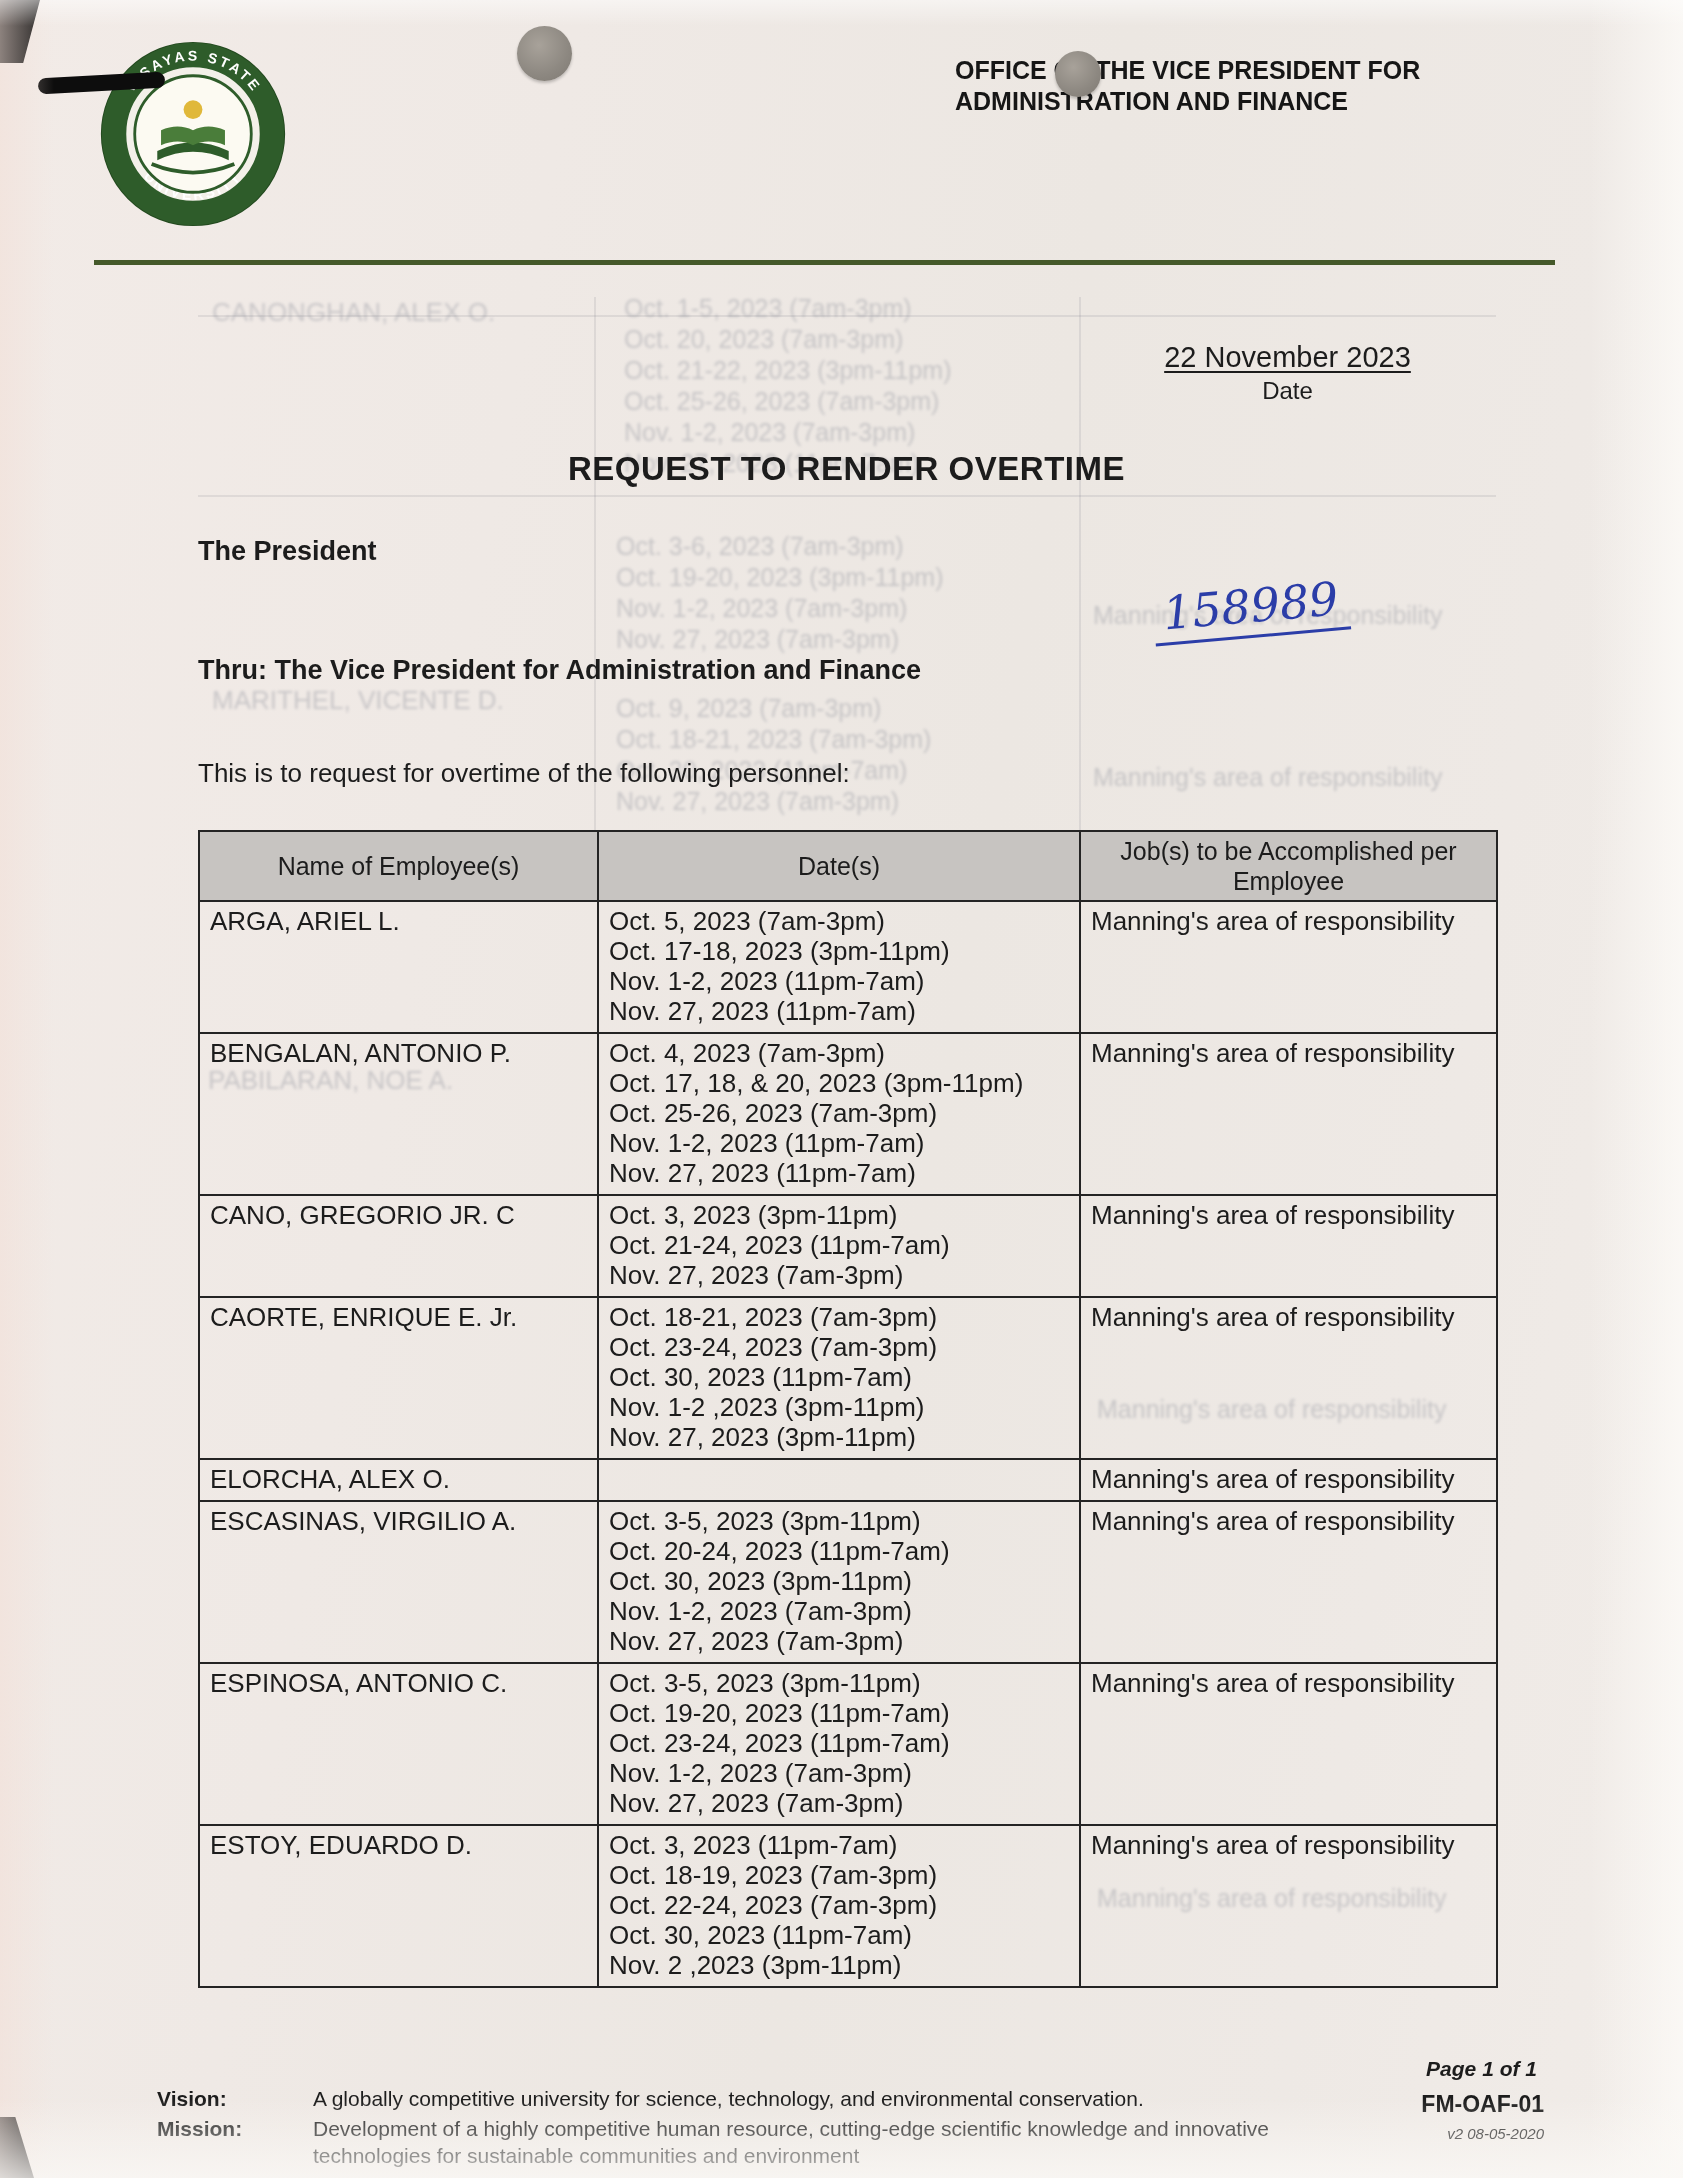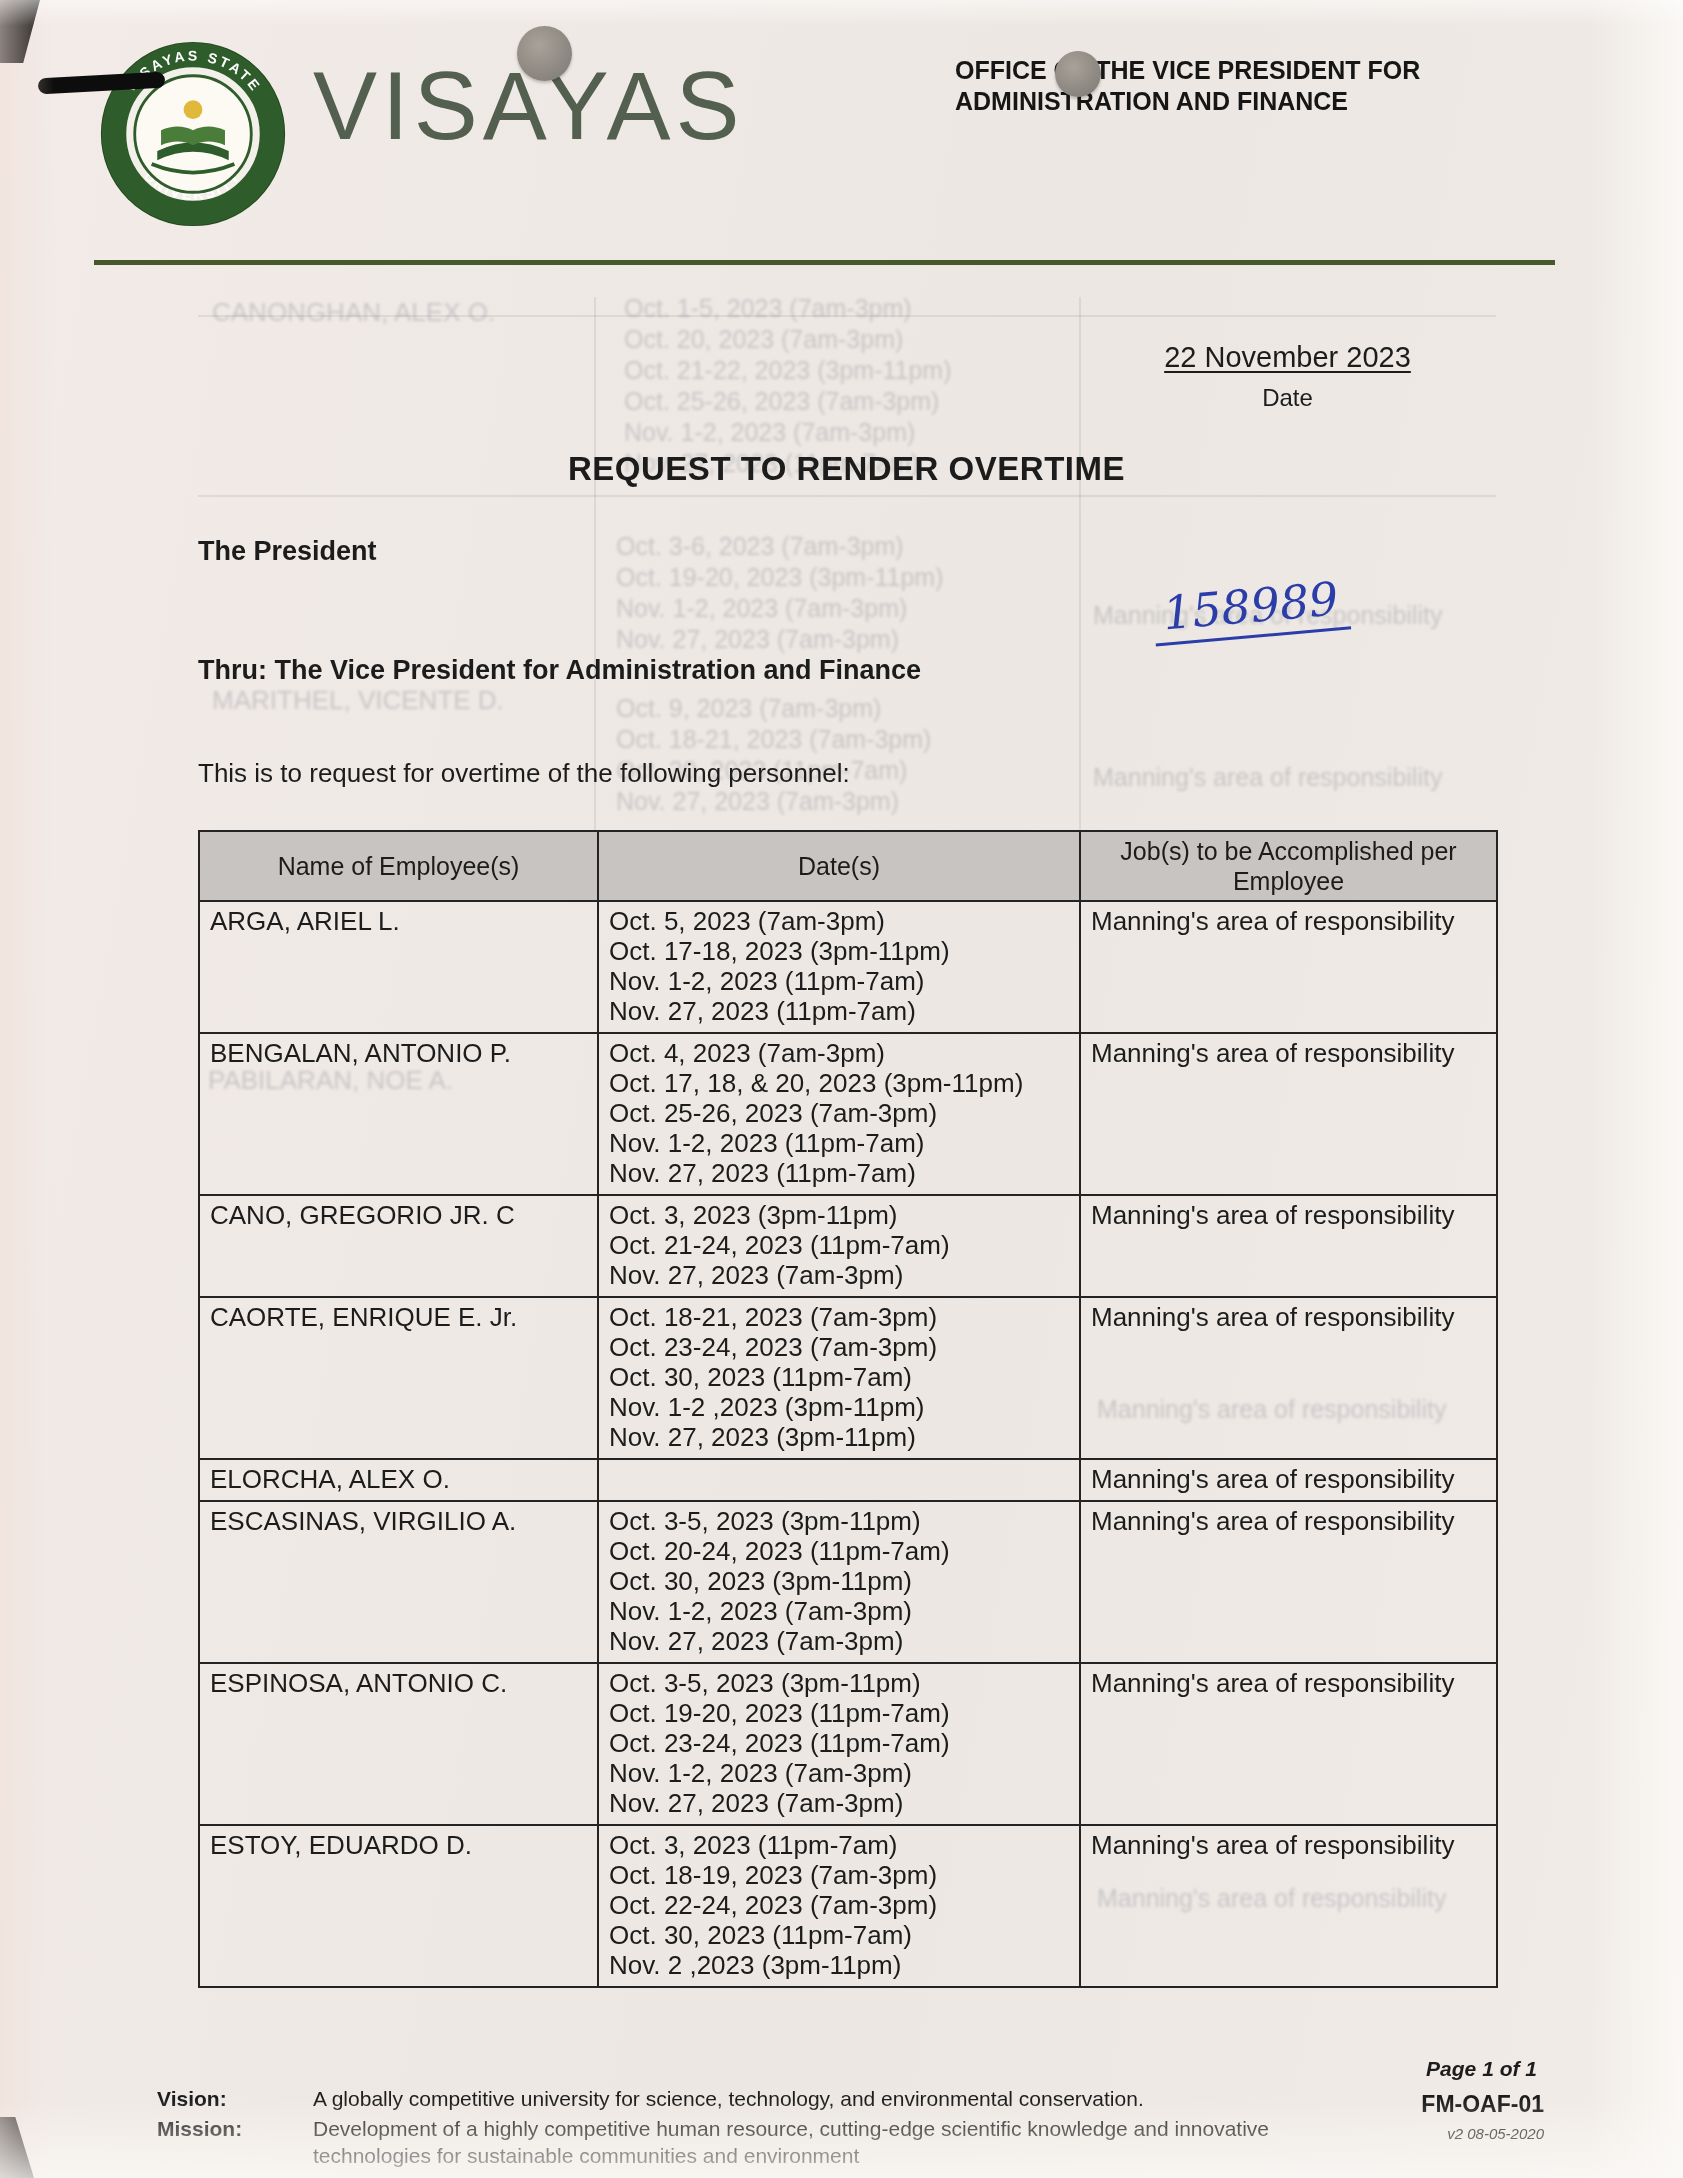--- a/index.html
+++ b/index.html
@@ -42,21 +42,21 @@
   .uni-sub { font-size:29px; letter-spacing:12px; color:#4c7a38; font-weight:500; margin-top:8px; padding-left:149px; }
 
   .office-block { position:absolute; left:955px; top:55px; width:554px; }
   .office-title { font-size:25px; font-weight:bold; line-height:31px; width:515px; color:#161616; }
   .office-address { margin-top:9px; font-size:18.3px; line-height:22px; color:#222; }
   .green-rule { position:absolute; left:94px; top:260px; width:1461px; height:5px; background:#45592a; }
 
   
   .date-block { position:absolute; left:1139px; top:341px; width:297px; text-align:center; }
   .date-value { font-size:29px; text-decoration:underline; text-underline-offset:4px; }
-  .date-label { font-size:24px; margin-top:10px; }
+  .date-label { font-size:24px; margin-top:3px; }
   .doc-title { position:absolute; left:0; top:450px; width:1693px; text-align:center;
                font-size:33px; font-weight:bold; letter-spacing:0.5px; }
   .addressee { position:absolute; left:198px; top:536px; font-size:27px; font-weight:bold; }
   .thru-line { position:absolute; left:198px; top:655px; font-size:27px; font-weight:bold; }
   .handwritten { position:absolute; left:1153px; top:579px; font-size:46px; color:#2b3da8;
                  font-style:italic; font-family:"DejaVu Serif", serif; transform:rotate(-5deg);
                  border-bottom:3px solid #2b3da8; padding:0 10px 2px; }
   .intro-line { position:absolute; left:198px; top:758px; font-size:26px; }
 
   
@@ -151,21 +151,20 @@
         <text font-size="15" font-weight="bold" fill="#ffffff" letter-spacing="3">
           <textPath href="#arcBot" startOffset="50%" text-anchor="middle">UNIVERSITY</textPath>
         </text>
         <circle cx="100" cy="100" r="62" fill="#fcfaf2" stroke="#2e5c2a" stroke-width="3"></circle>
         <circle cx="100" cy="74" r="10" fill="#e0b83a"></circle>
         <path d="M 62,118 Q 100,100 138,118 L 138,128 Q 100,110 62,128 Z" fill="#2e5c2a"></path>
         <path d="M 66,96 Q 84,88 100,96 Q 116,88 134,96 L 134,112 Q 116,104 100,112 Q 84,104 66,112 Z" fill="#4a7d3a"></path>
         <path d="M 56,132 Q 100,150 144,132" fill="none" stroke="#2e5c2a" stroke-width="4"></path>
       </svg>
       <div class="wordmark">
-        <div class="uni-name">VISAYAS</div>
       </div>
     </div>
 
     <div class="office-block">
       <div class="office-title">OFFICE OF THE VICE PRESIDENT FOR ADMINISTRATION AND FINANCE</div>
     </div>
 
     <div class="green-rule"></div>
 
     <div class="date-block">

